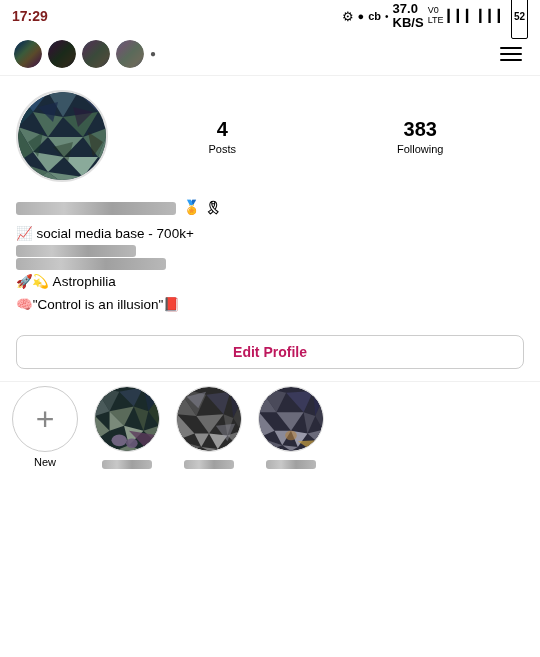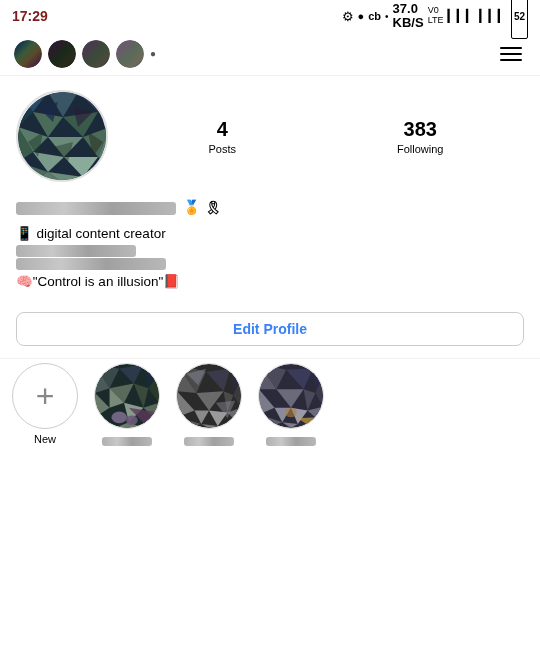--- a/index.html
+++ b/index.html
@@ -132,21 +132,21 @@
       display: block;
       margin: 8px 16px 12px;
       padding: 8px;
       text-align: center;
       border: 1px solid #ccc;
       border-radius: 8px;
       background: #fff;
       font-size: 14px;
       font-weight: 600;
       cursor: pointer;
-      color: #3b82f6;
+      color: #be185d;
       width: calc(100% - 32px);
     }
 
     
     .highlights-section {
       display: flex;
       padding: 4px 12px;
       gap: 16px;
       align-items: flex-start;
     }
@@ -315,29 +315,32 @@
   </div>
 </div>
 
 <div class="bio-section">
 
   <div class="bio-name" style="margin-bottom:4px;">
     <span class="blurred-text" style="width:160px; height:13px;"></span>
     &nbsp;🏅&nbsp;<span style="font-size:13px;">🎗</span>
   </div>
   <div class="bio-line">
-    <span>📱 digital content creator</span>
+    <span>📈 social media base - 700k+</span>
   </div>
   <div class="bio-line">
 
     <span class="blurred-text" style="width:120px;"></span>
   </div>
   <div class="bio-line">
 
     <span class="blurred-text" style="width:150px;"></span>
+  </div>
+  <div class="bio-line">
+    <span>🚀💫 Astrophilia</span>
   </div>
   <div class="bio-line">
     <span>🧠"Control is an illusion"📕</span>
   </div>
 </div>
 
 <button class="edit-profile-btn">Edit Profile</button>
 
 <div class="divider"></div>
 

